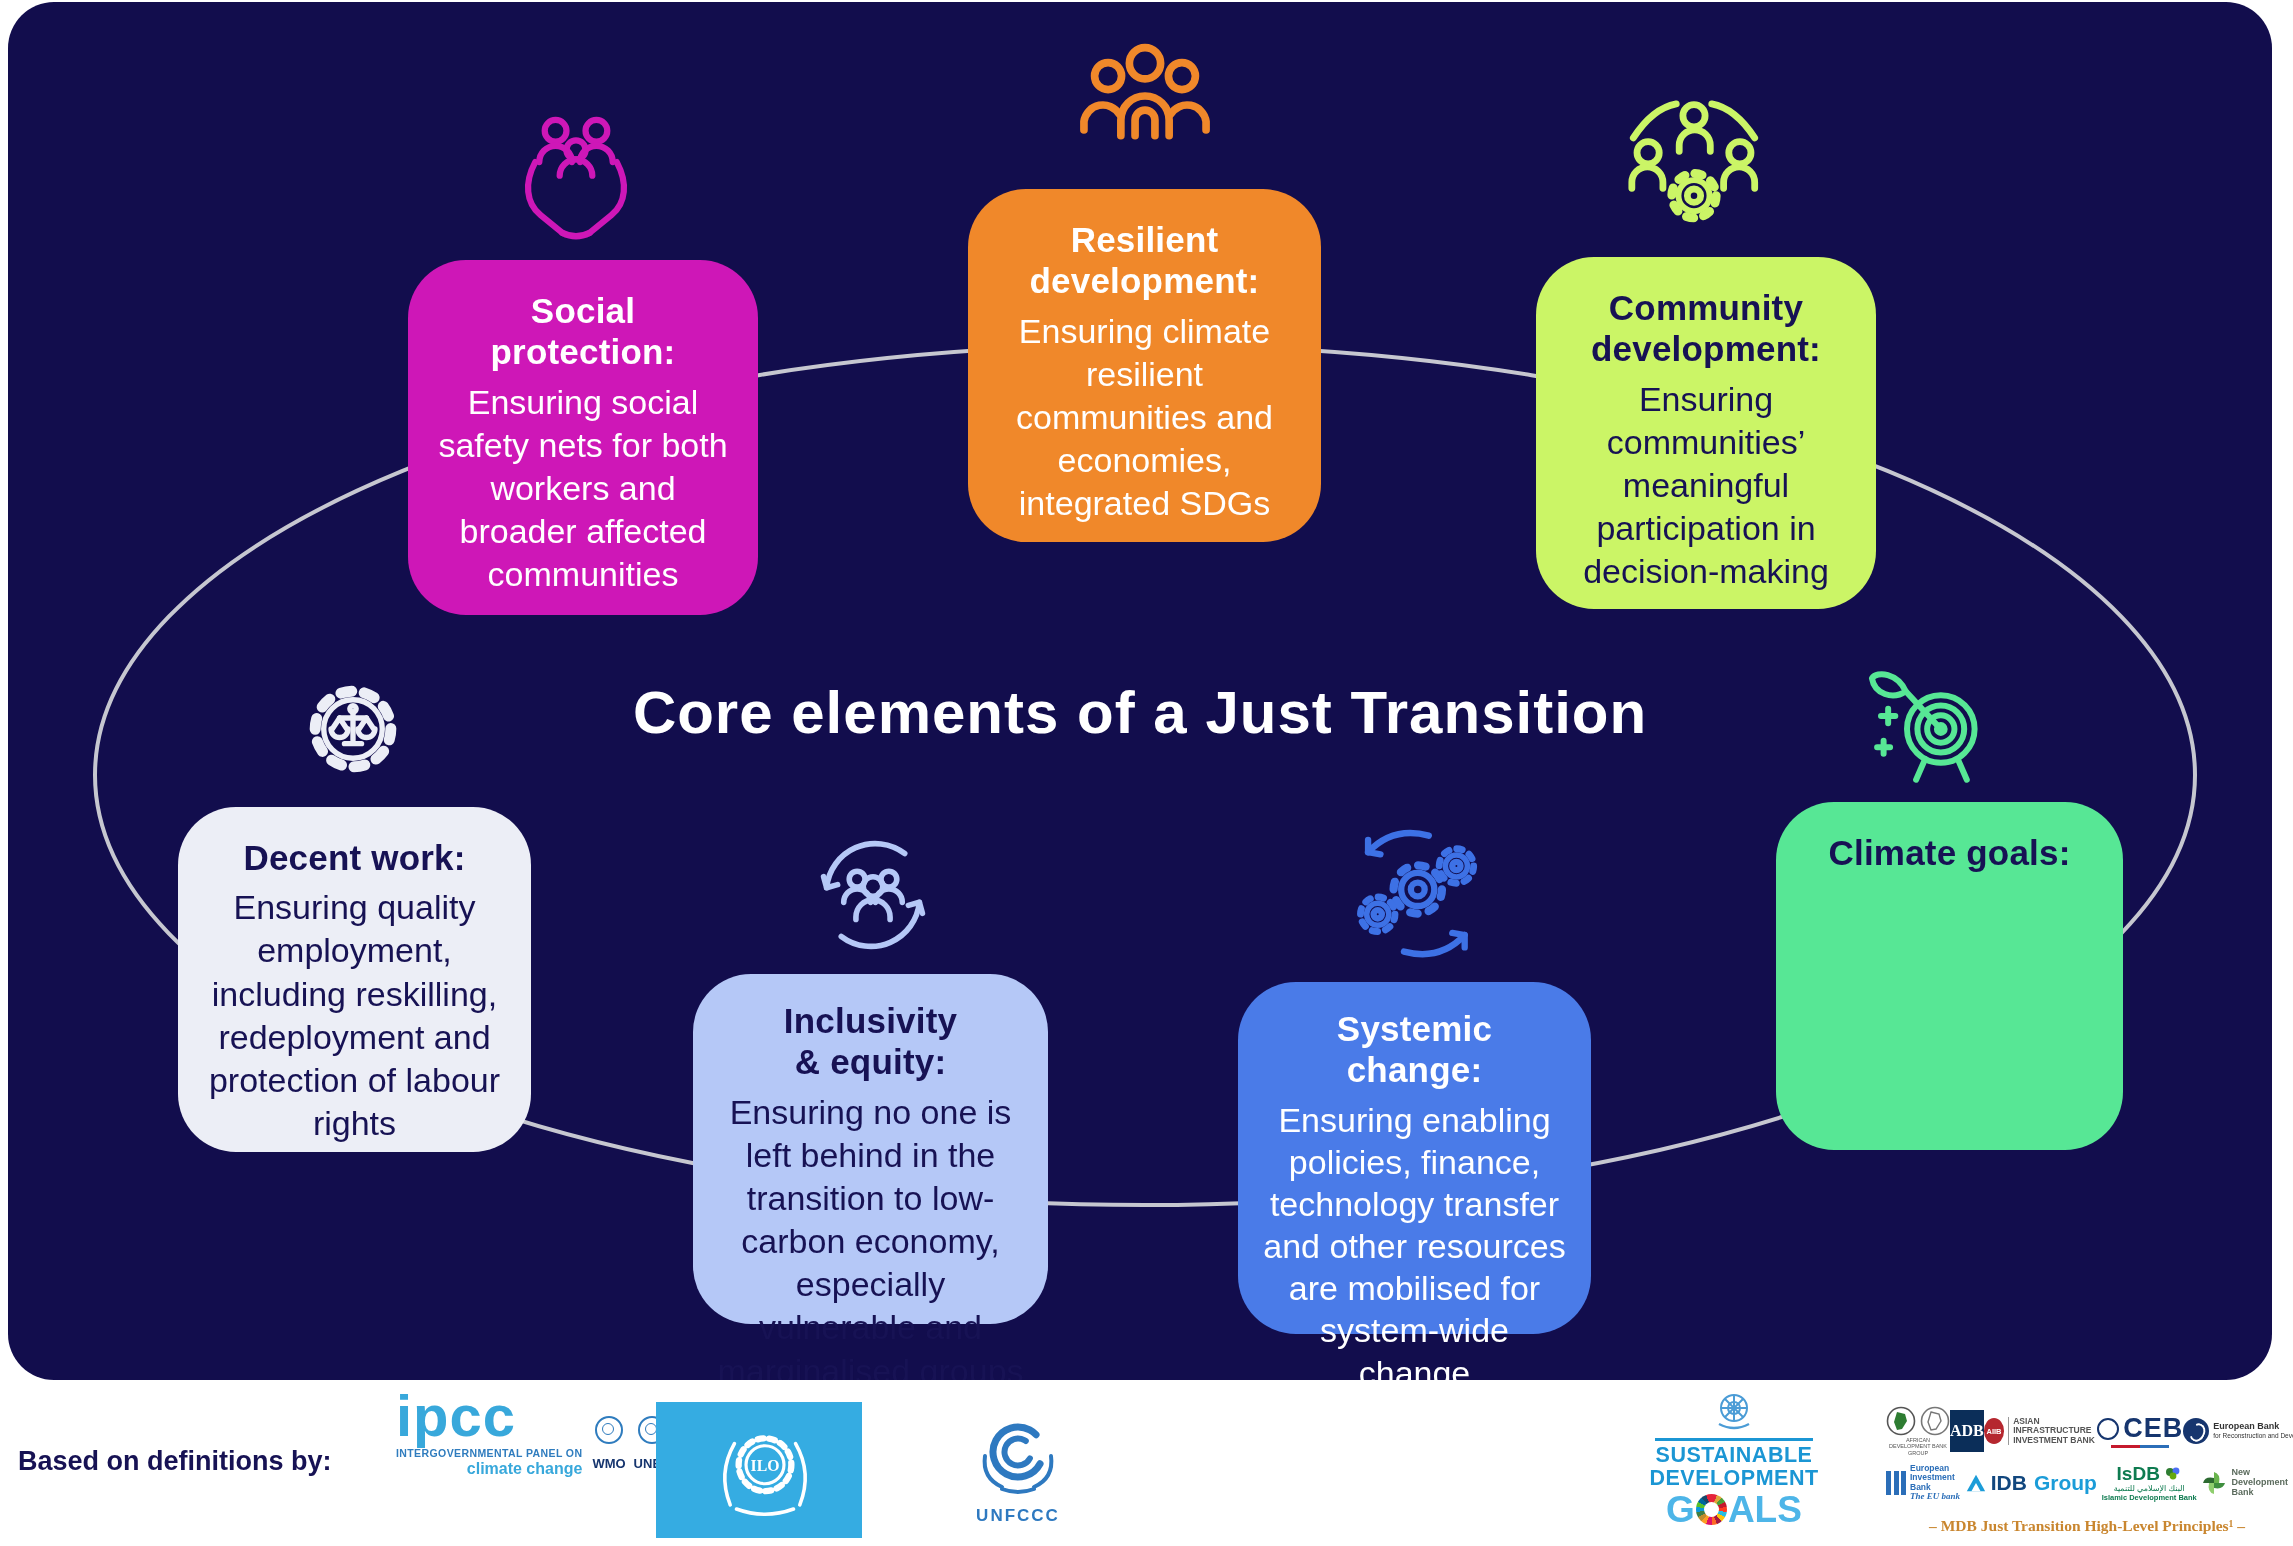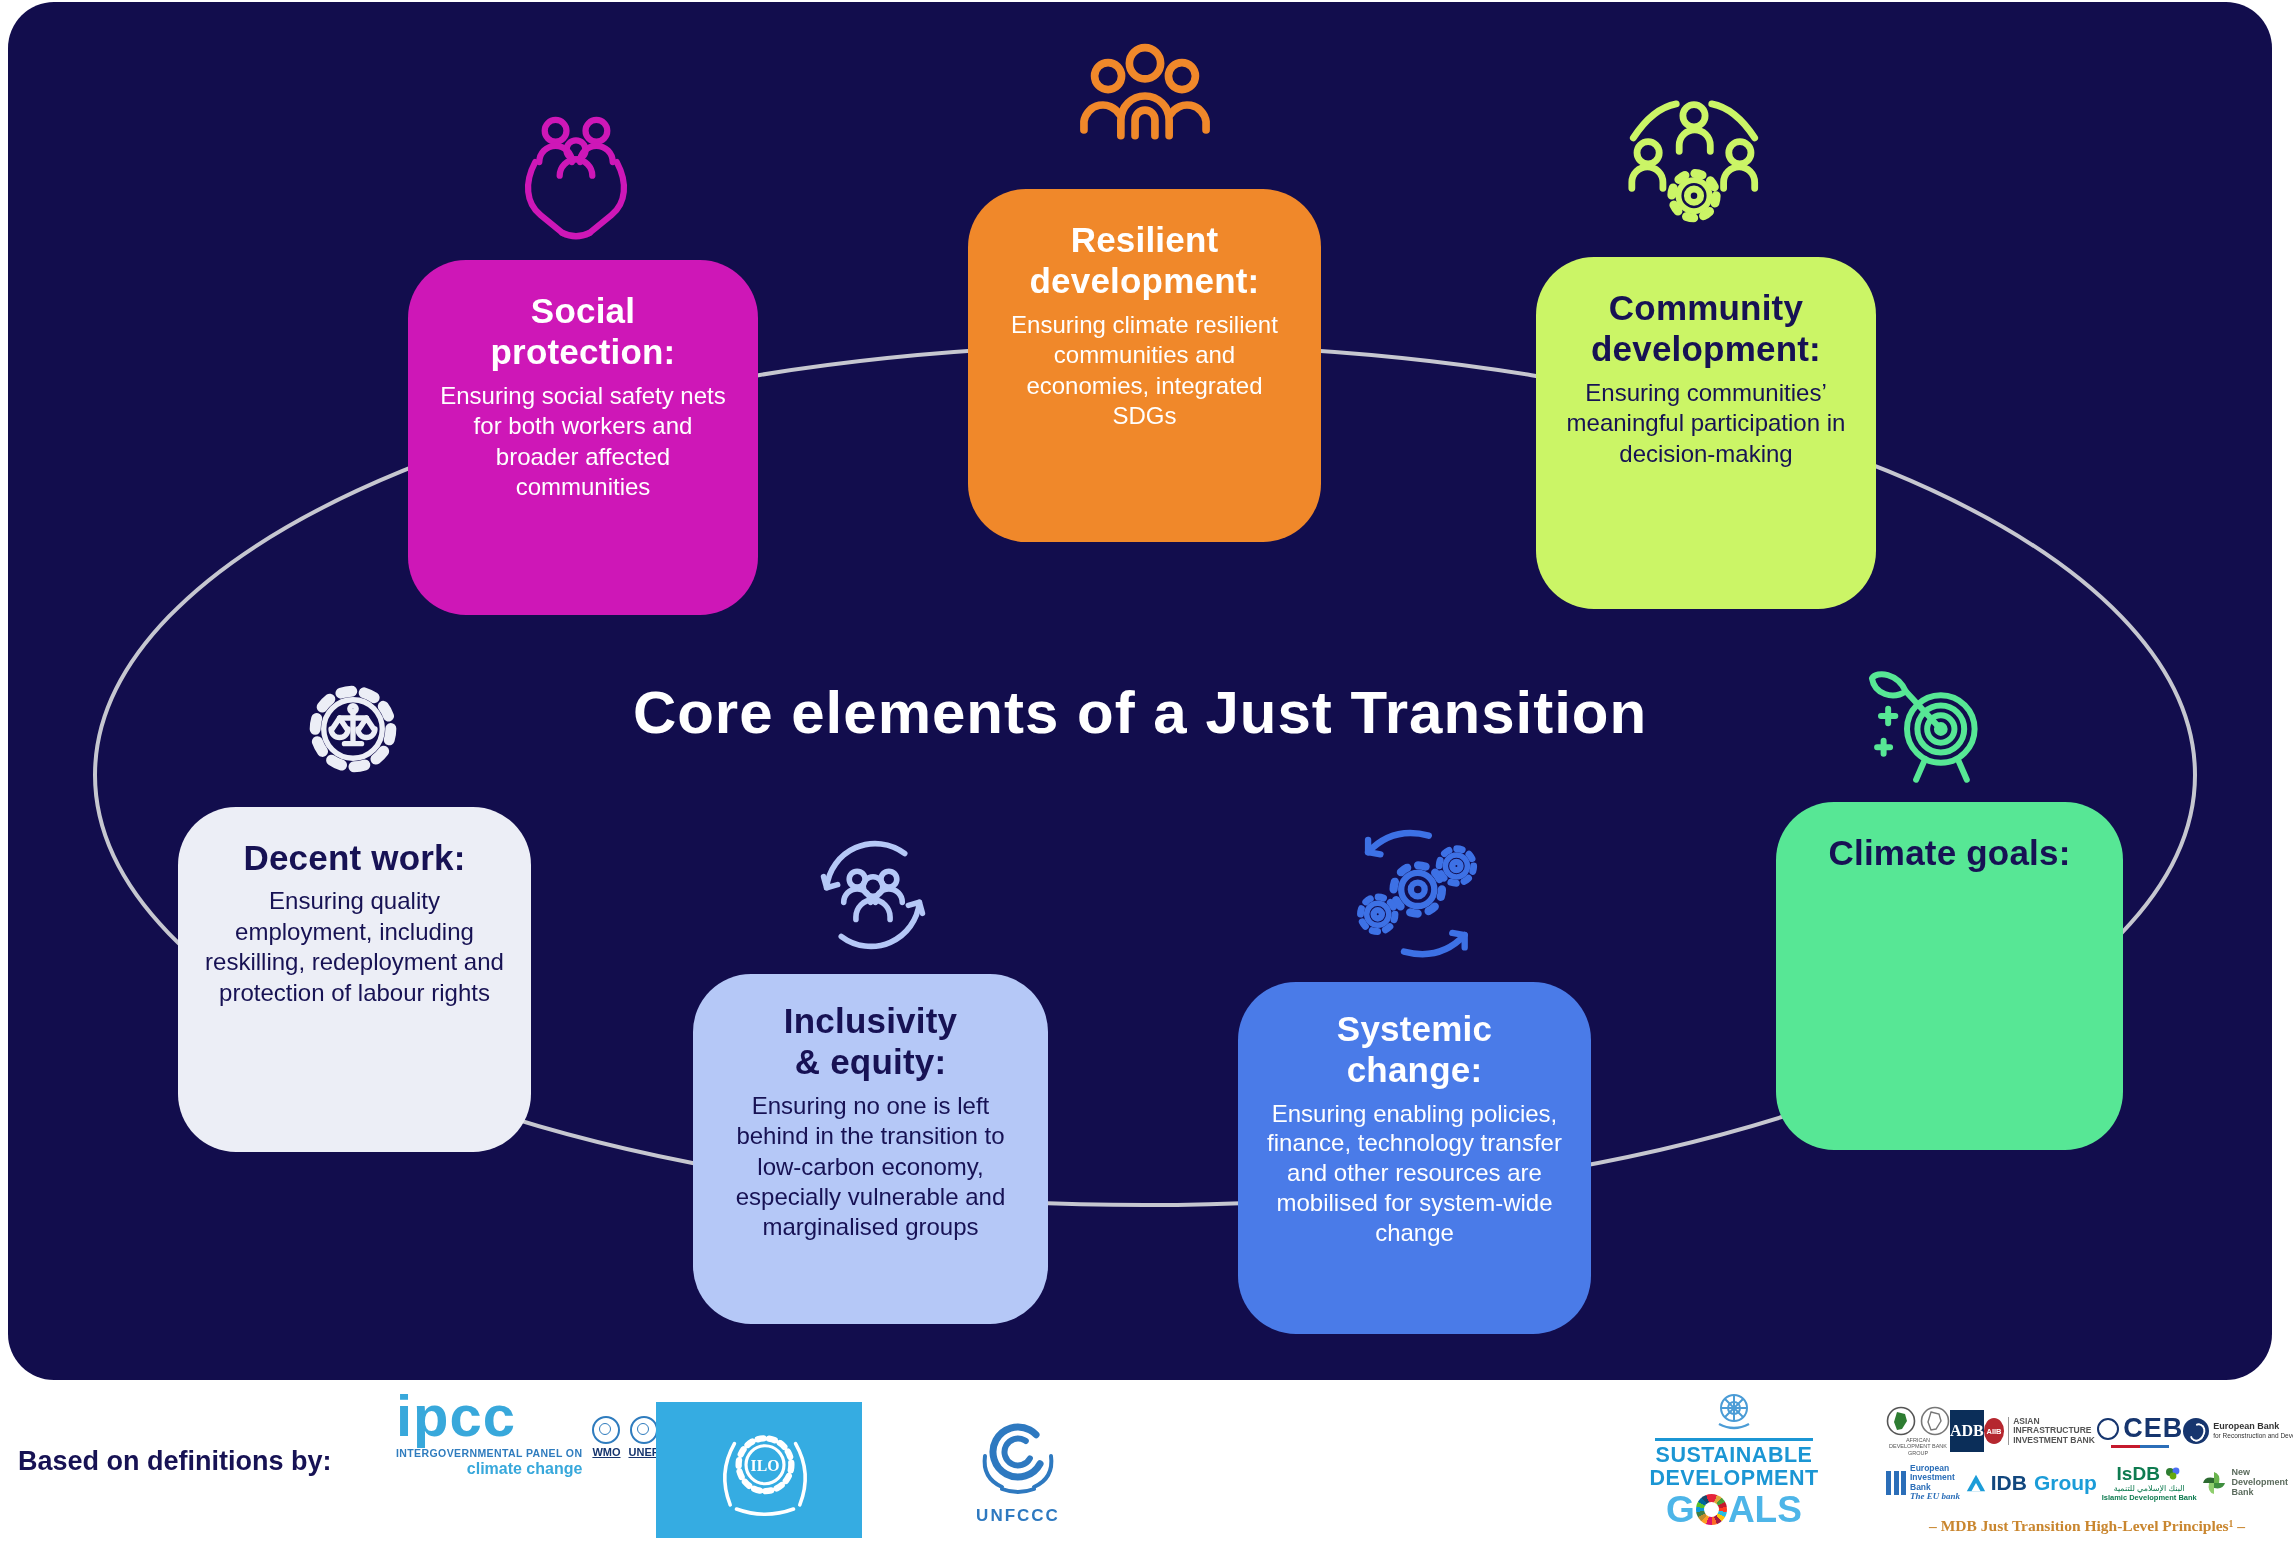--- a/index.html
+++ b/index.html
@@ -7,21 +7,21 @@
        font-family:"Liberation Sans",sans-serif;}
   .panel{position:absolute;left:8px;top:2px;width:2264px;height:1378px;
          background:#120d4d;border-radius:46px;}
   .ellipse-svg{position:absolute;left:0;top:0;}
   .page-title{position:absolute;left:0;top:676px;width:100%;text-align:center;
       font-size:60px;font-weight:800;color:#ffffff;letter-spacing:1px;margin:0;}
   .card{position:absolute;border-radius:58px;box-sizing:border-box;
         text-align:center;padding:30px 24px 0 24px;}
   .card h2{margin:0 0 8px 0;font-size:35px;font-weight:800;line-height:1.18;
            white-space:pre-line;letter-spacing:.2px;}
-  .card p{margin:0 auto;font-size:24px;line-height:1.27;font-weight:500;}
+  .card p{margin:0 auto;font-size:34px;line-height:1.27;font-weight:500;}
   .c-social{left:400px;top:258px;width:350px;height:355px;background:#ce17b7;color:#fff;}
   .c-resilient{left:960px;top:187px;width:353px;height:353px;background:#f0882a;color:#fff;}
   .c-community{left:1528px;top:255px;width:340px;height:352px;background:#cbf566;color:#171254;}
   .c-community p{max-width:282px;}
   .c-decent{left:170px;top:805px;width:353px;height:345px;background:#eceef6;color:#171254;}
   .c-inclusivity{left:685px;top:972px;width:355px;height:350px;background:#b5c8f7;color:#171254;padding-top:26px;}
   .c-systemic{left:1230px;top:980px;width:353px;height:352px;background:#4a7be8;color:#fff;padding-top:26px;}
   .c-systemic p{line-height:1.24;}
   .c-climate{left:1768px;top:800px;width:347px;height:348px;background:#57e795;color:#171254;}
   .icon{position:absolute;}
@@ -38,21 +38,21 @@
   .ipcc{position:absolute;left:396px;top:10px;display:flex;align-items:flex-start;}
   .ipcc-word{font-size:58px;font-weight:800;color:#38a8db;line-height:.9;letter-spacing:1px;}
   .ipcc-l1{font-size:10.5px;font-weight:700;color:#2f7cbe;letter-spacing:.4px;margin-top:6px;}
   .ipcc-l2{font-size:16px;font-weight:600;color:#38a8db;text-align:right;}
   .seals{display:flex;gap:8px;margin-left:10px;margin-top:26px;}
   .seal{text-align:center;}
   .seal-circle{width:24px;height:24px;border:2px solid #2f7cbe;border-radius:50%;
                margin:0 auto;position:relative;}
   .seal-circle::after{content:"";position:absolute;left:5px;top:5px;width:10px;height:10px;
                border:1.5px solid #2f7cbe;border-radius:50%;}
-  .seal-label{font-size:11px;font-weight:700;color:#16356e;margin-top:2px;text-decoration:underline;}
+  .seal-label{font-size:13px;font-weight:700;color:#16356e;margin-top:12px;}
   .ilo-flag{position:absolute;left:656px;top:22px;width:194px;height:136px;background:#35ace2;
             display:flex;align-items:center;justify-content:center;padding-left:12px;}
   .unfccc{position:absolute;left:958px;top:34px;width:120px;text-align:center;}
   .unfccc-label{font-size:17px;font-weight:800;color:#2e79c0;letter-spacing:2px;margin-top:2px;}
   .tpt{position:absolute;left:1156px;top:44px;display:flex;align-items:center;gap:14px;}
   .tpt-name{font-size:33px;font-weight:800;color:#143d26;line-height:1.12;}
   .sdg{position:absolute;left:1646px;top:8px;width:176px;text-align:center;}
   .sdg-rule{width:158px;height:3px;background:#1b96d4;margin:2px auto 3px auto;}
   .sdg-w{font-size:21.5px;font-weight:800;color:#1b96d4;letter-spacing:.5px;line-height:1.08;}
   .sdg-goals{display:flex;align-items:center;justify-content:center;margin-top:1px;}

